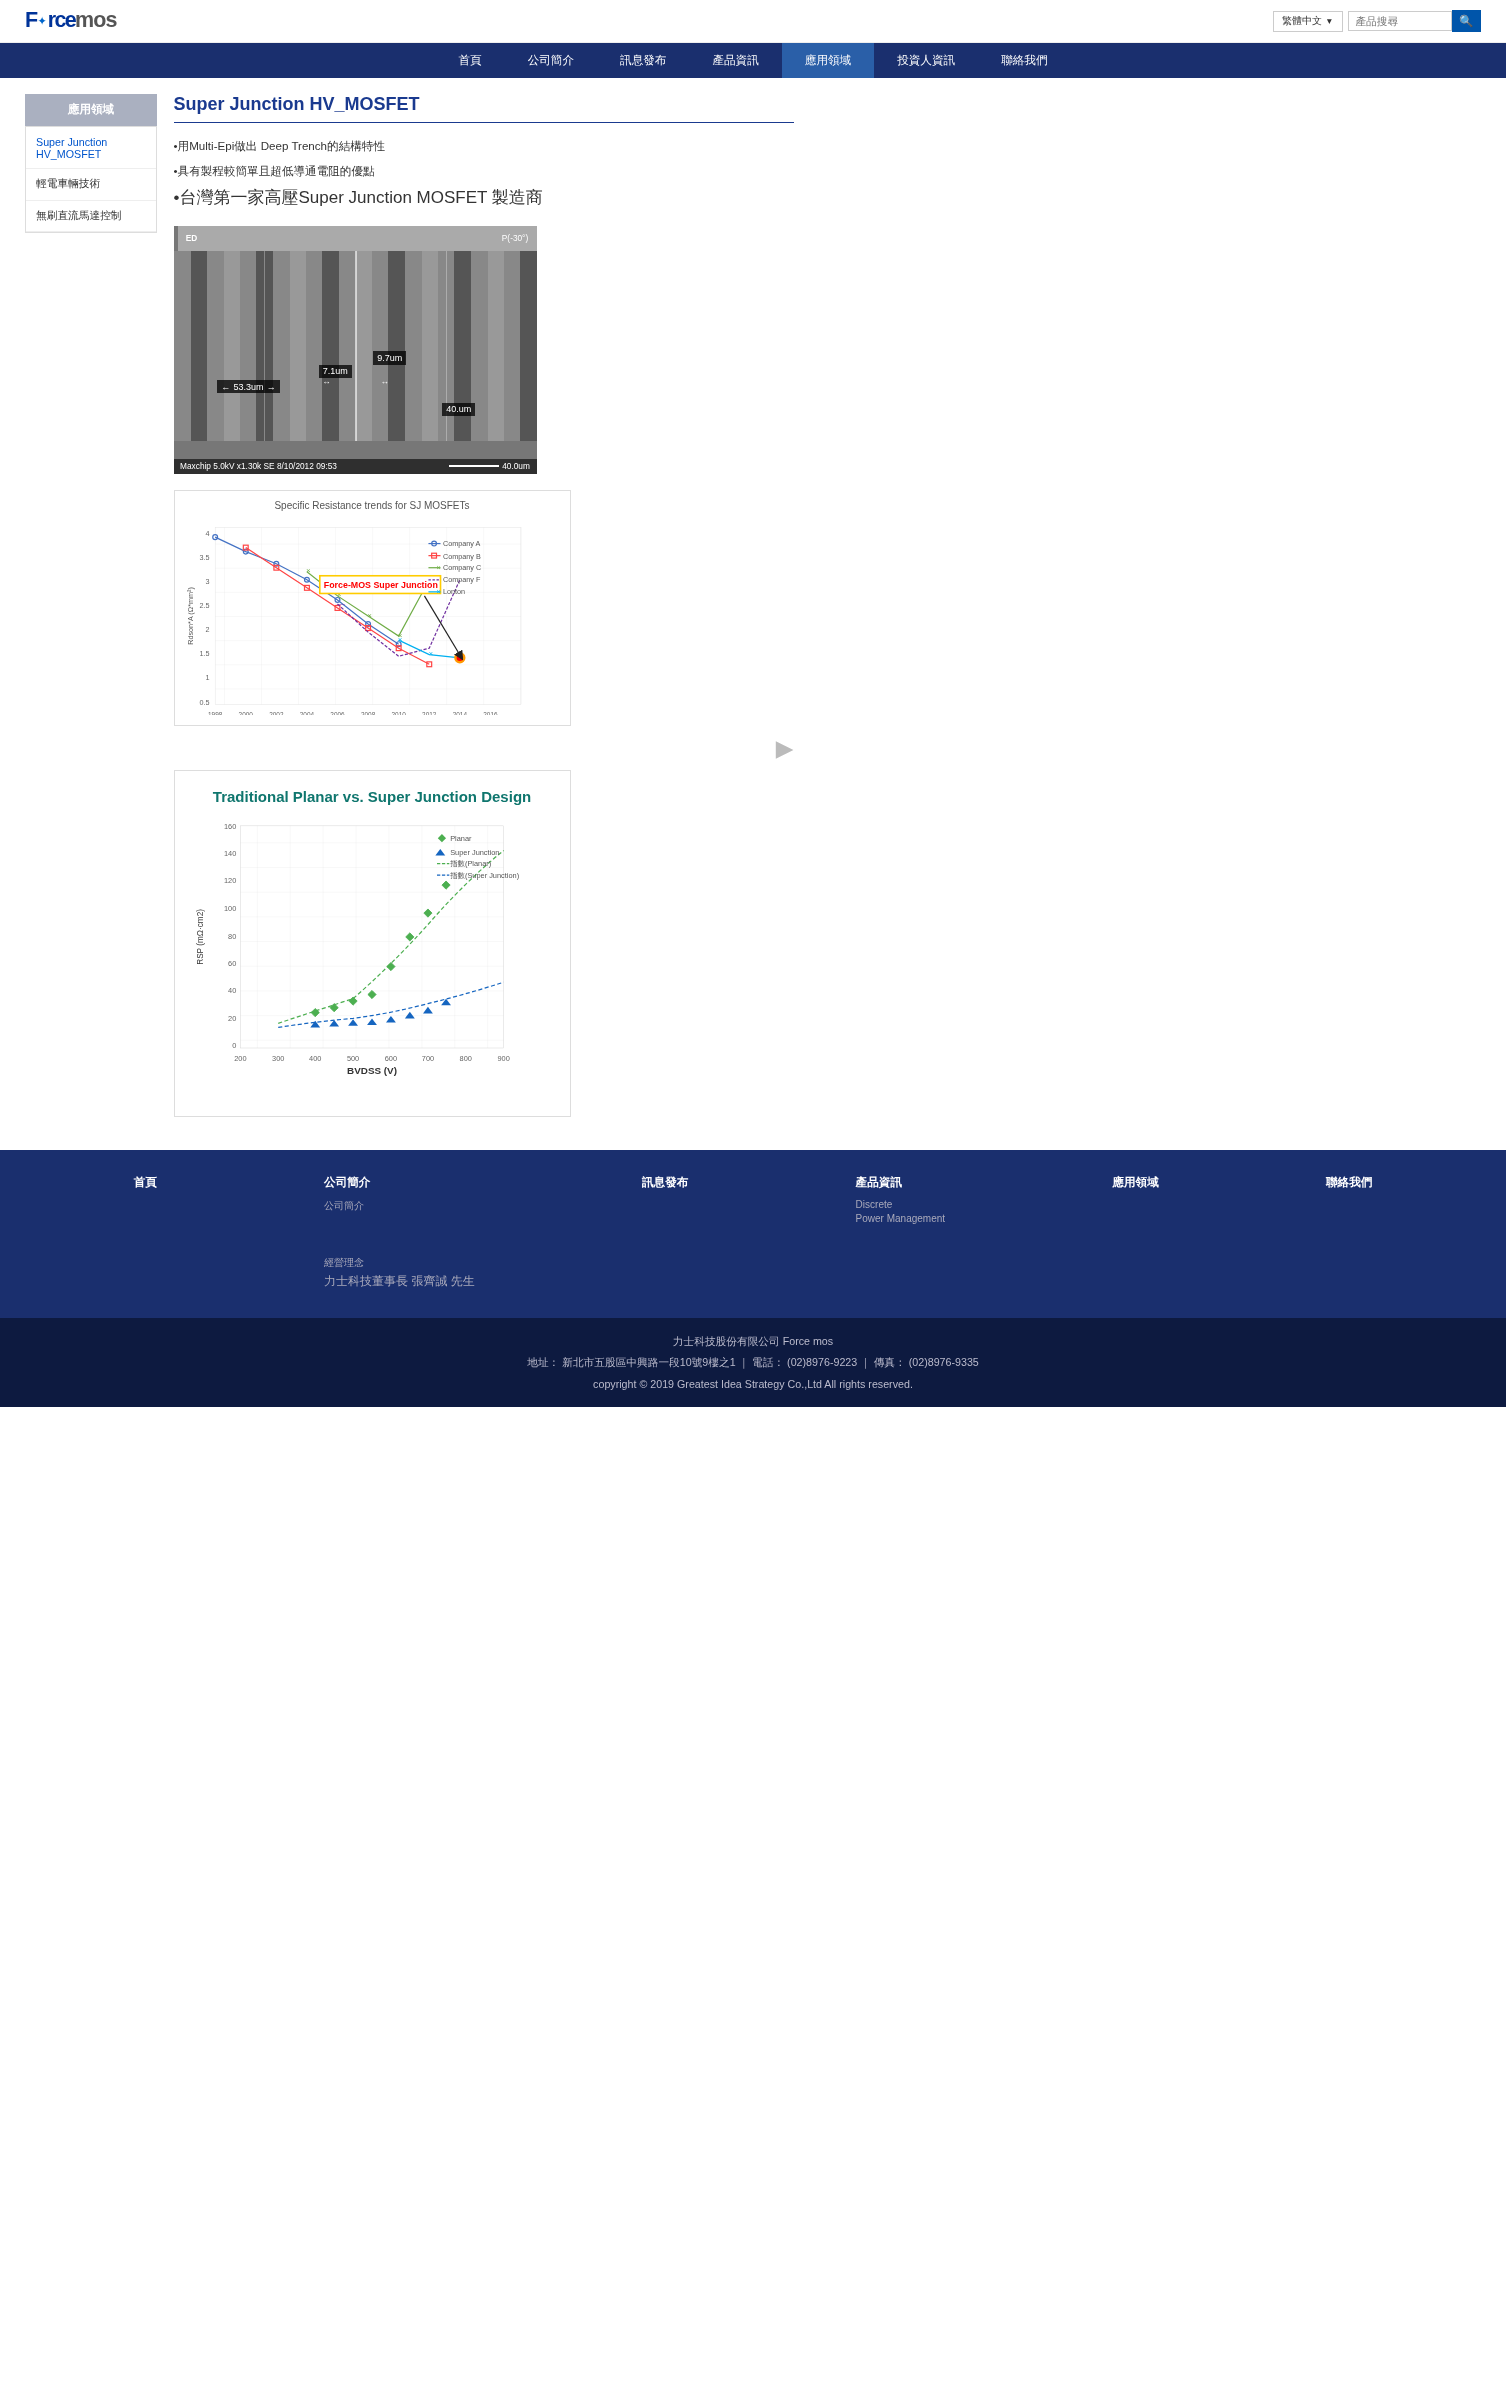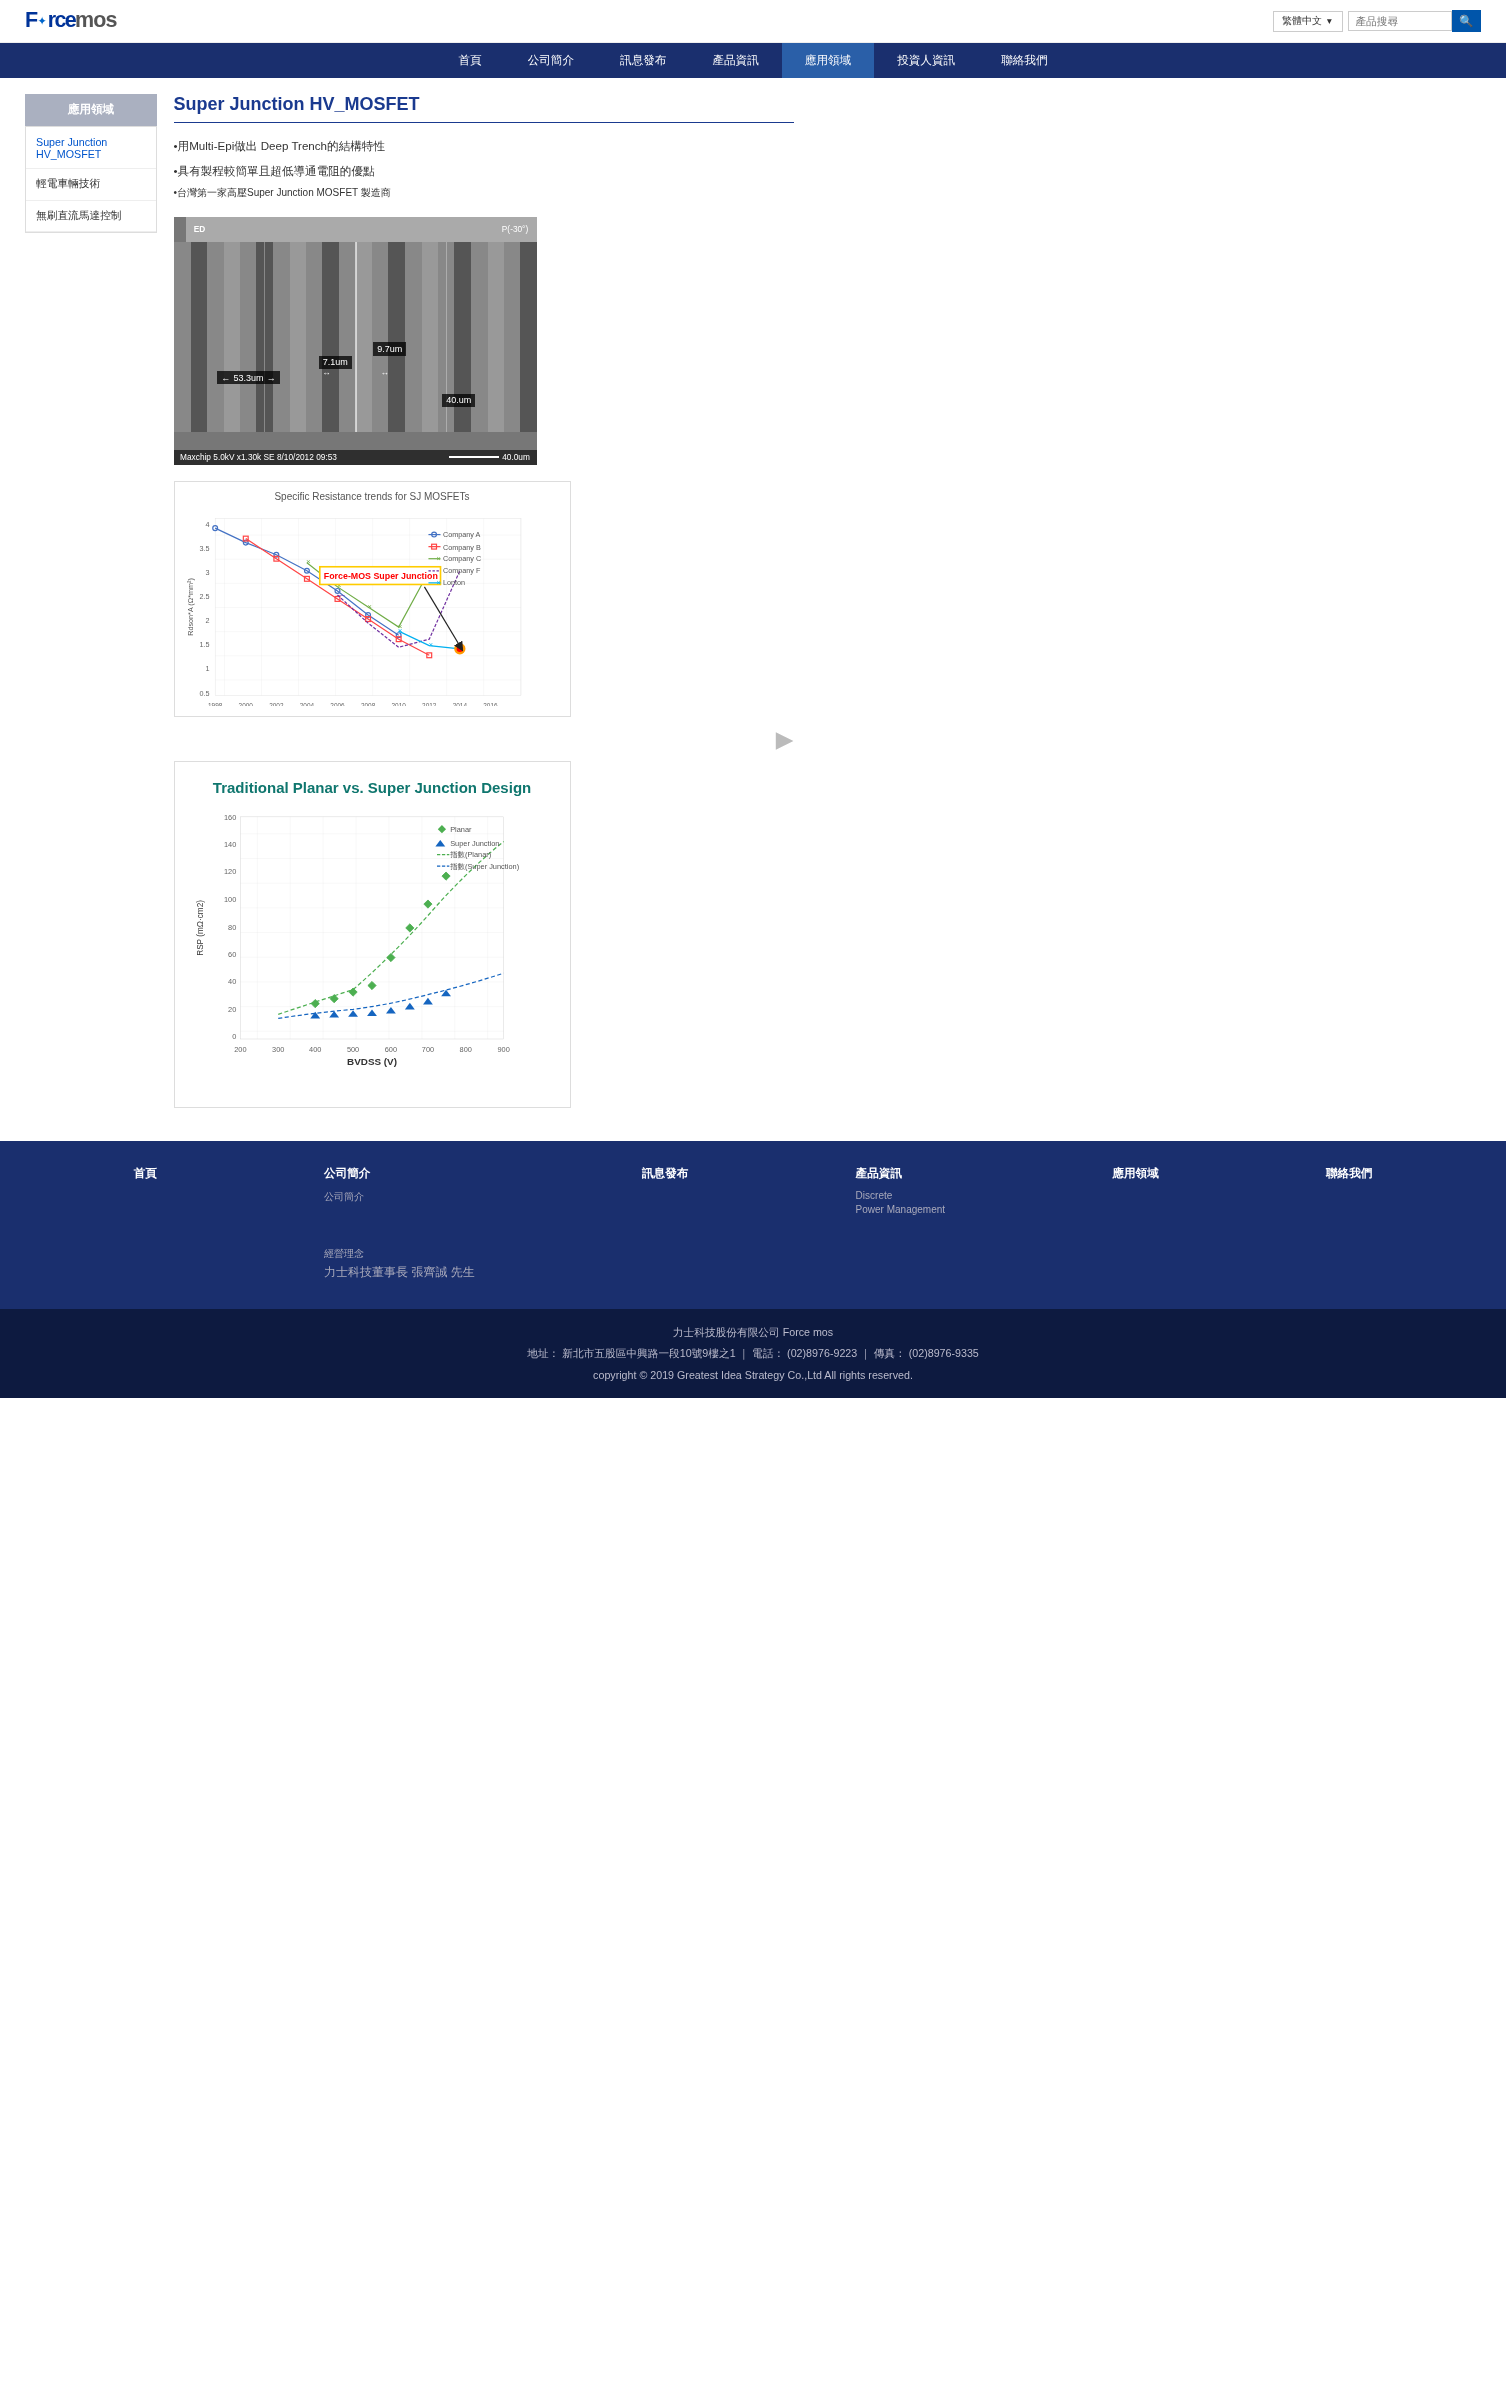--- a/index.html
+++ b/index.html
@@ -55,26 +55,26 @@
       </div>
     </div>
   </aside>
 
   <main style="flex:1;max-width:620px;">
     <h1 style="font-size:18px;color:#1a3a8f;font-weight:bold;padding-bottom:6.6px;border-bottom:1.7px solid #1a3a8f;margin-bottom:16.5px;">Super Junction HV_MOSFET</h1>
 
     <div style="margin-bottom:16.5px;">
       <p style="margin-bottom:10px;font-size:11.6px;">•用Multi-Epi做出 Deep Trench的結構特性</p>
       <p style="margin-bottom:6.6px;font-size:11.6px;">•具有製程較簡單且超低導通電阻的優點</p>
-      <p style="margin-bottom:17px;font-size:10px;">•台灣第一家高壓Super Junction MOSFET 製造商</p>
+      <p style="margin-bottom:17px;font-size:17px;">•台灣第一家高壓Super Junction MOSFET 製造商</p>
     </div>
 
     <div style="width:363px;height:248px;background:#777;position:relative;margin-bottom:16.5px;overflow:hidden;">
 
-      <div style="position:absolute;top:0;left:12px;right:0;height:25px;background:#aaa;display:flex;align-items:center;padding:0 8.3px;">
+      <div style="position:absolute;top:0;left:4px;right:0;height:25px;background:#aaa;display:flex;align-items:center;padding:0 8.3px;">
         <span style="color:white;font-size:8.3px;font-weight:bold;">ED</span>
         <span style="color:white;font-size:8.3px;margin-left:auto;">P(-30°)</span>
       </div>
 
       <div style="position:absolute;top:25px;left:0;right:0;bottom:33px;background:#666;display:flex;gap:0;">
 
         <div style="position:absolute;top:0;left:0;right:0;bottom:0;background:repeating-linear-gradient(90deg,#888 0px,#888 16.5px,#555 16.5px,#555 33px,#888 33px,#888 50px,#999 50px,#999 66px);"></div>
 
         <div style="position:absolute;top:0;left:50%;width:1.7px;background:white;bottom:0;opacity:0.6;"></div>
         <div style="position:absolute;top:0;left:25%;width:0.8px;background:white;bottom:0;opacity:0.3;"></div>

